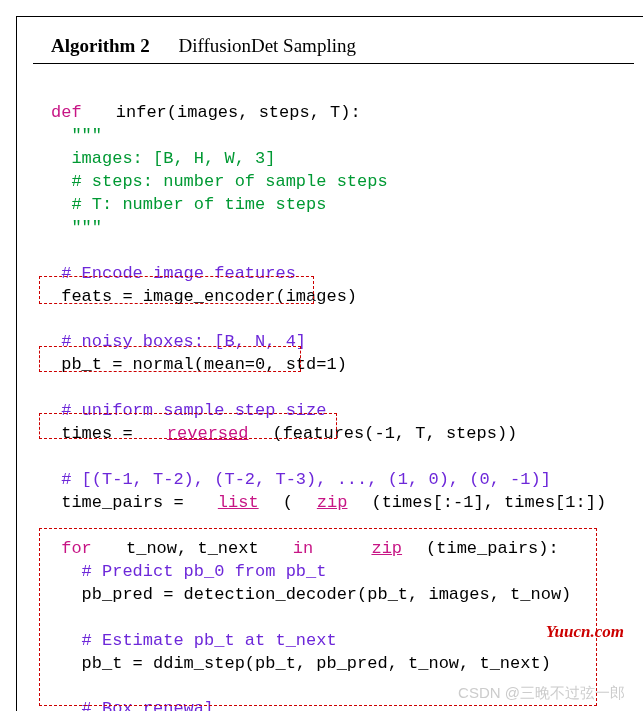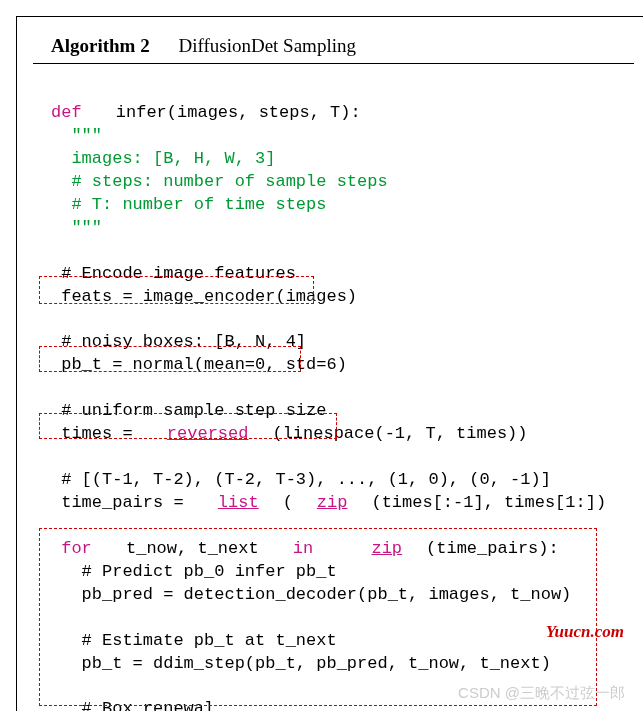--- a/index.html
+++ b/index.html
@@ -38,21 +38,21 @@
     .code-area {
       font-family: 'Courier New', monospace;
       font-size: 17px;
       line-height: 1.35;
       padding: 14px 10px 6px 10px;
       position: relative;
       white-space: pre;
     }
     .kw-def { color: #c71585; margin-top: 34px; }
     .str-doc { color: #009933; }
-    .comment { color: #000000; }
+    .comment { color: #6d28d9; }
     .kw-ctrl { color: #c71585; }
     .kw-builtin { color: #c71585; text-decoration: underline; }
     .dashed-box {
       border: 1px dashed #cc0000;
       position: absolute;
       pointer-events: none;
     }
     .box1 { left: 10px; top: 188px; width: 275px; height: 28px; }
     .box2 { left: 10px; top: 258px; width: 262px; height: 24px; }
     .box3 { left: 10px; top: 325px; width: 298px; height: 25px; }
@@ -89,30 +89,30 @@
 <span class="str-doc">  """</span>
 <span class="str-doc">  images: [B, H, W, 3]</span>
 <span class="str-doc">  # steps: number of sample steps</span>
 <span class="str-doc">  # T: number of time steps</span>
 <span class="str-doc">  """</span>
 
 <span class="comment"> # Encode image features</span>
 <span> feats = image_encoder(images)</span>
 
 <span class="comment"> # noisy boxes: [B, N, 4]</span>
-<span> pb_t = normal(mean=0, std=6)</span>
+<span> pb_t = normal(mean=0, std=1)</span>
 
 <span class="comment"> # uniform sample step size</span>
-<span> times = </span><span class="kw-builtin">reversed</span><span>(linespace(-1, T, times))</span>
+<span> times = </span><span class="kw-builtin">reversed</span><span>(features(-1, T, steps))</span>
 
 <span class="comment"> # [(T-1, T-2), (T-2, T-3), ..., (1, 0), (0, -1)]</span>
 <span> time_pairs = </span><span class="kw-builtin">list</span><span>(</span><span class="kw-builtin">zip</span><span>(times[:-1], times[1:])</span>
 
 <span class="kw-ctrl"> for</span><span> t_now, t_next </span><span class="kw-ctrl">in</span><span> </span><span class="kw-builtin">zip</span><span>(time_pairs):</span>
-<span class="comment">   # Predict pb_0 infer pb_t</span>
+<span class="comment">   # Predict pb_0 from pb_t</span>
 <span>   pb_pred = detection_decoder(pb_t, images, t_now)</span>
 
 <span class="comment">   # Estimate pb_t at t_next</span>
 <span>   pb_t = ddim_step(pb_t, pb_pred, t_now, t_next)</span>
 
 <span class="comment">   # Box renewal</span>
 <span>   pb_t = box_renewal(pb_t)</span>
 
 
 <div class="dashed-box box1"></div>

